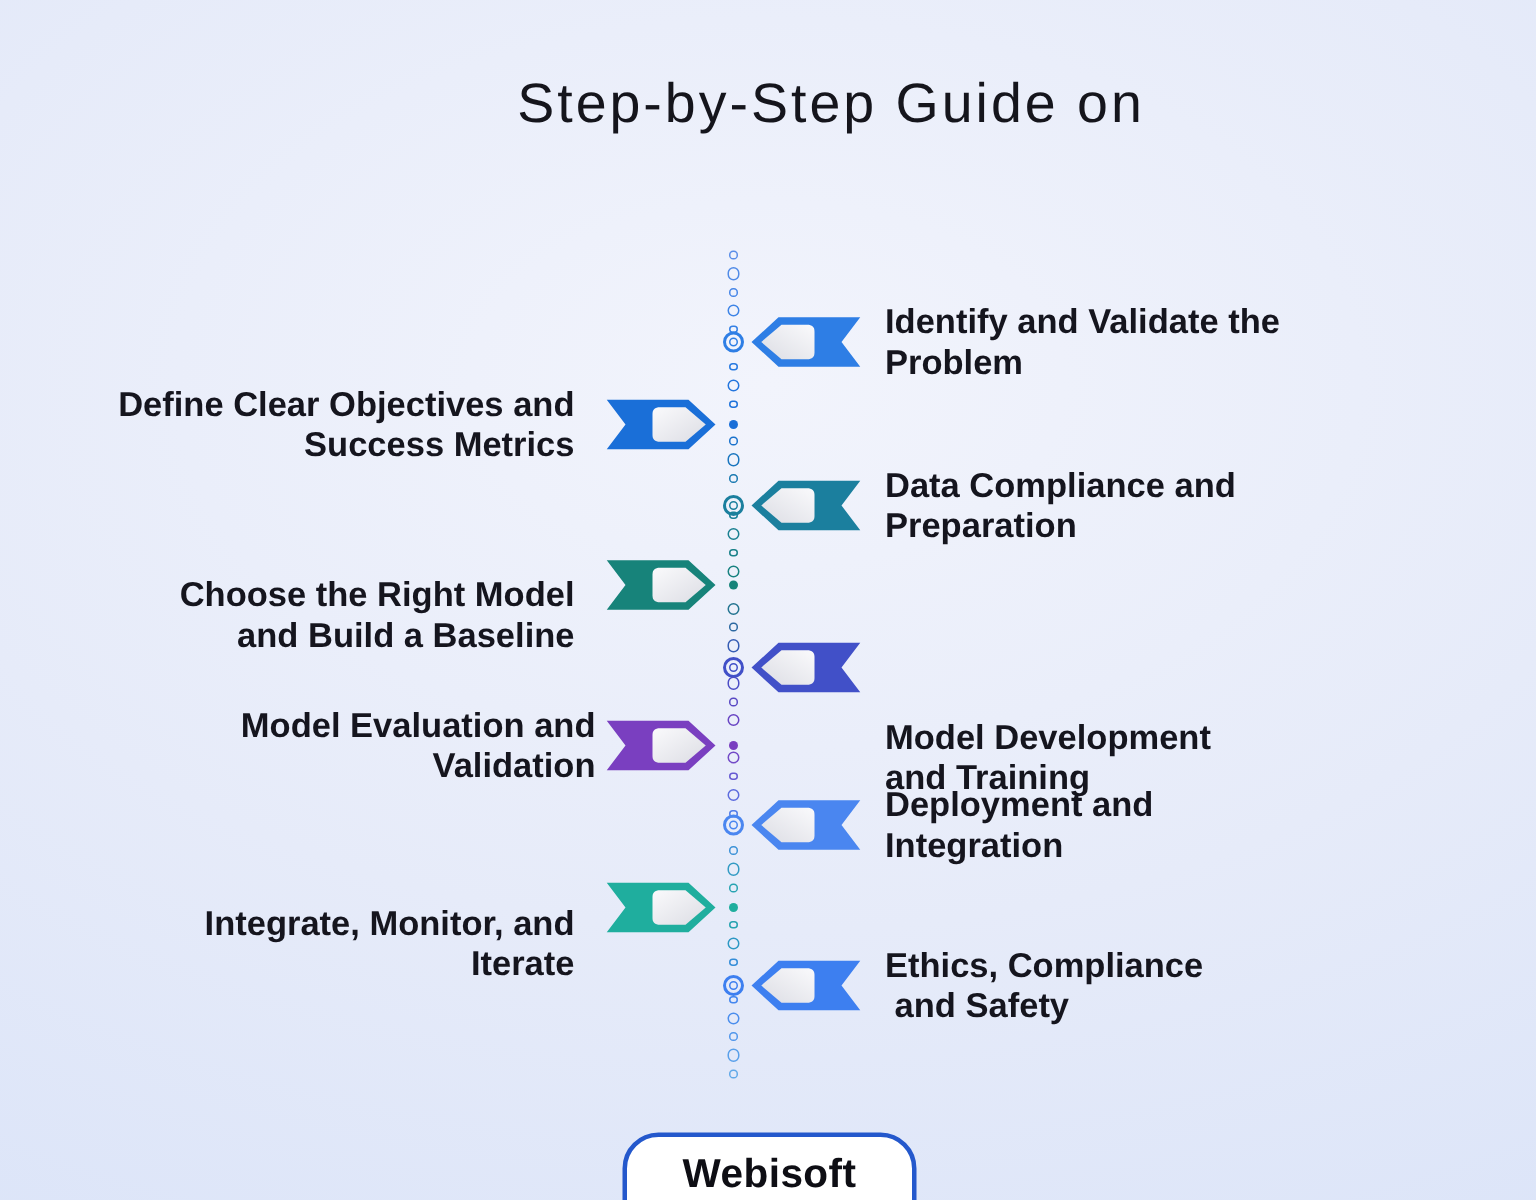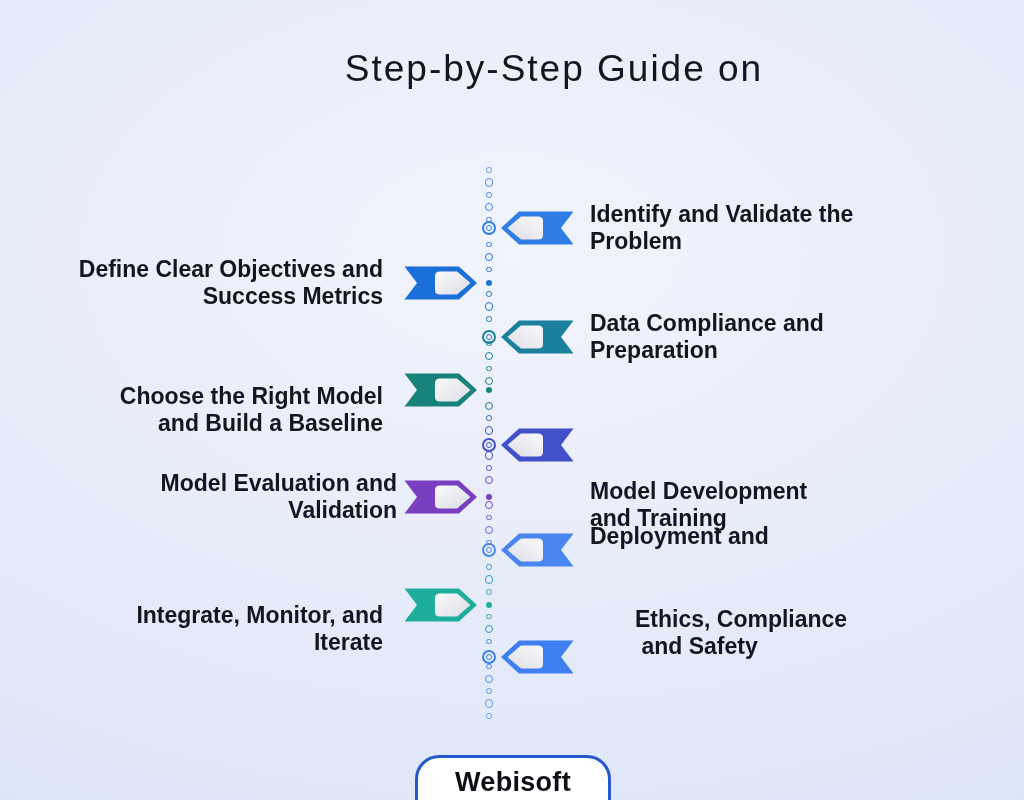--- a/index.html
+++ b/index.html
@@ -176,38 +176,38 @@
         </svg>
         <div class="step-lines align-right" style="top: 470px; left: 74px; width: 323px;"><div>Model Evaluation and</div><div>Validation</div></div>
       </div>
       <div class="step">
         <svg viewBox="0 0 74 34" width="74" height="34" class="arrow-svg" style="top: 533px; left: 500px;">
           <g transform="translate(74,0) scale(-1,1)">
             <path d="M0.5,0.5 L55,0.5 L73,17 L55,33.5 L0.5,33.5 L13,17 Z" fill="#4a86f0"></path>
             <path d="M36,5.5 L53,5.5 L66.5,17 L53,28.5 L36,28.5 C32.5,28.5 31,27 31,24 L31,10 C31,7 32.5,5.5 36,5.5 Z" fill="url(#pennant-grad)"></path>
           </g>
         </svg>
-        <div class="step-lines" style="top: 523px; left: 590px; width: 300px;"><div>Deployment and</div></div>
+        <div class="step-lines" style="top: 523px; left: 590px; width: 300px;"><div>Deployment and</div><div>Integration</div></div>
       </div>
       <div class="step">
         <svg viewBox="0 0 74 34" width="74" height="34" class="arrow-svg" style="top: 588px; left: 404px;">
           <g>
             <path d="M0.5,0.5 L55,0.5 L73,17 L55,33.5 L0.5,33.5 L13,17 Z" fill="#1fae9e"></path>
             <path d="M36,5.5 L53,5.5 L66.5,17 L53,28.5 L36,28.5 C32.5,28.5 31,27 31,24 L31,10 C31,7 32.5,5.5 36,5.5 Z" fill="url(#pennant-grad)"></path>
           </g>
         </svg>
         <div class="step-lines align-right" style="top: 602px; left: 60px; width: 323px;"><div>Integrate, Monitor, and</div><div>Iterate</div></div>
       </div>
       <div class="step">
         <svg viewBox="0 0 74 34" width="74" height="34" class="arrow-svg" style="top: 640px; left: 500px;">
           <g transform="translate(74,0) scale(-1,1)">
             <path d="M0.5,0.5 L55,0.5 L73,17 L55,33.5 L0.5,33.5 L13,17 Z" fill="#3d7ff0"></path>
             <path d="M36,5.5 L53,5.5 L66.5,17 L53,28.5 L36,28.5 C32.5,28.5 31,27 31,24 L31,10 C31,7 32.5,5.5 36,5.5 Z" fill="url(#pennant-grad)"></path>
           </g>
         </svg>
-        <div class="step-lines" style="top: 606px; left: 590px; width: 300px; margin-left: 45px;"><div>Ethics, Compliance</div><div> and Safety</div></div>
+        <div class="step-lines" style="top: 630px; left: 590px; width: 300px;"><div>Ethics, Compliance</div><div> and Safety</div></div>
       </div>
     </div>
 
   <div class="logo-badge">
     <span class="logo-text">Webisoft</span>
   </div>
 </div>
 
 </body></html>

